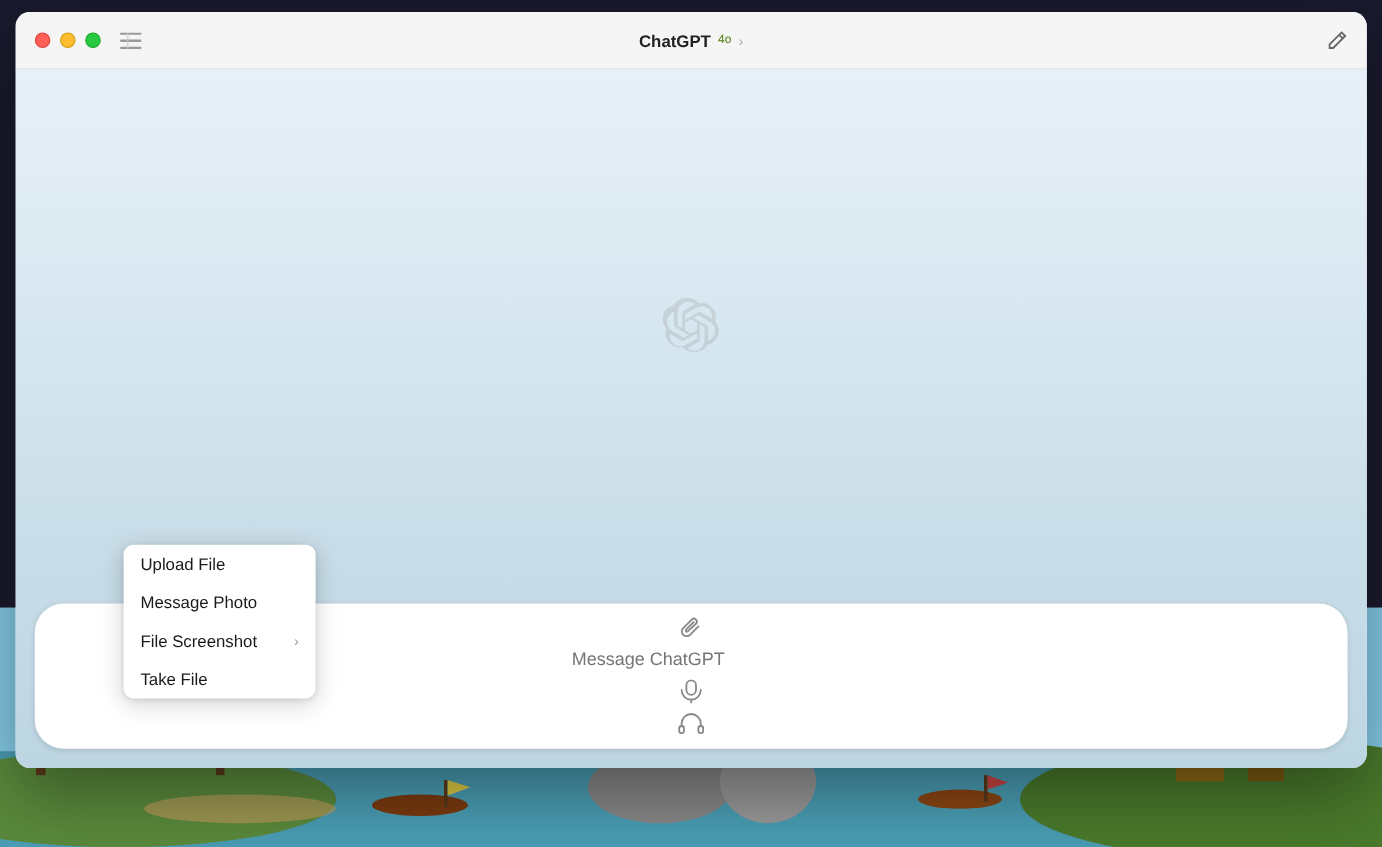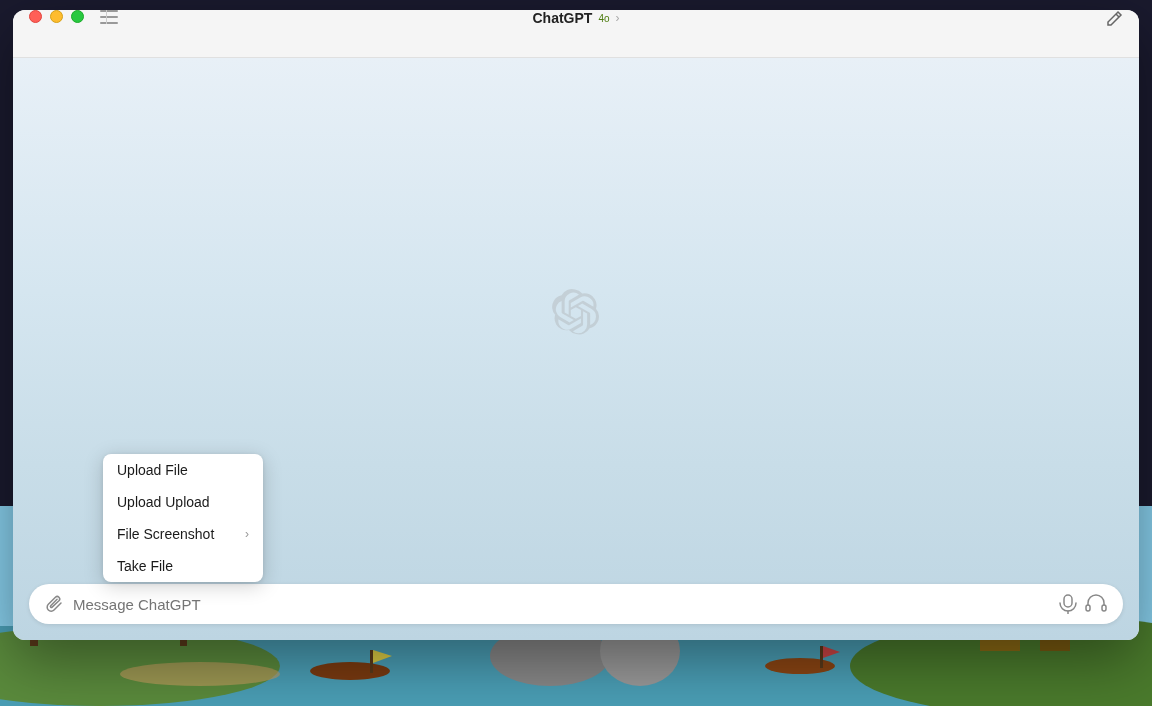--- a/index.html
+++ b/index.html
@@ -26,21 +26,21 @@
       background: #f0f4f8;
       border-radius: 12px;
       overflow: hidden;
       box-shadow: 0 20px 60px rgba(0,0,0,0.4);
       z-index: 10;
     }
 
     
     .title-bar {
       display: flex;
-      align-items: flex-start;
+      align-items: center;
       height: 48px;
       background: #f5f5f5;
       border-bottom: 1px solid #e0e0e0;
       padding: 0 16px;
       position: relative;
     }
 
     .traffic-lights {
       display: flex;
       gap: 8px;
@@ -132,20 +132,21 @@
     }
 
     .input-row {
       display: flex;
       align-items: center;
       background: white;
       border-radius: 24px;
       padding: 10px 16px;
       box-shadow: 0 1px 4px rgba(0,0,0,0.1);
       gap: 8px;
+      flex-direction: column;
     }
 
     .attach-btn {
       color: #888;
       cursor: pointer;
       display: flex;
       align-items: center;
       font-size: 18px;
       flex-shrink: 0;
     }
@@ -318,21 +319,21 @@
             <rect x="17" y="11" width="4" height="6" rx="2" stroke="#888" stroke-width="1.5"></rect>
           </svg>
         </div>
       </div>
 
       <div class="context-menu">
         <div class="context-menu-item">
           <span>Upload File</span>
         </div>
         <div class="context-menu-item">
-          <span>Upload Upload</span>
+          <span>Message Photo</span>
         </div>
         <div class="context-menu-item">
           <span>File Screenshot</span>
           <span class="chevron">›</span>
         </div>
         <div class="context-menu-item">
           <span>Take File</span>
         </div>
       </div>
 

